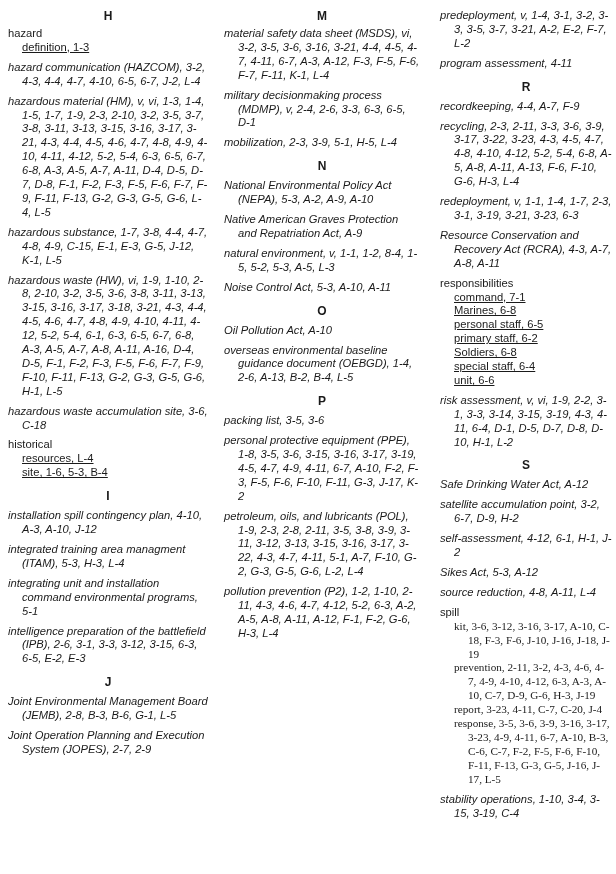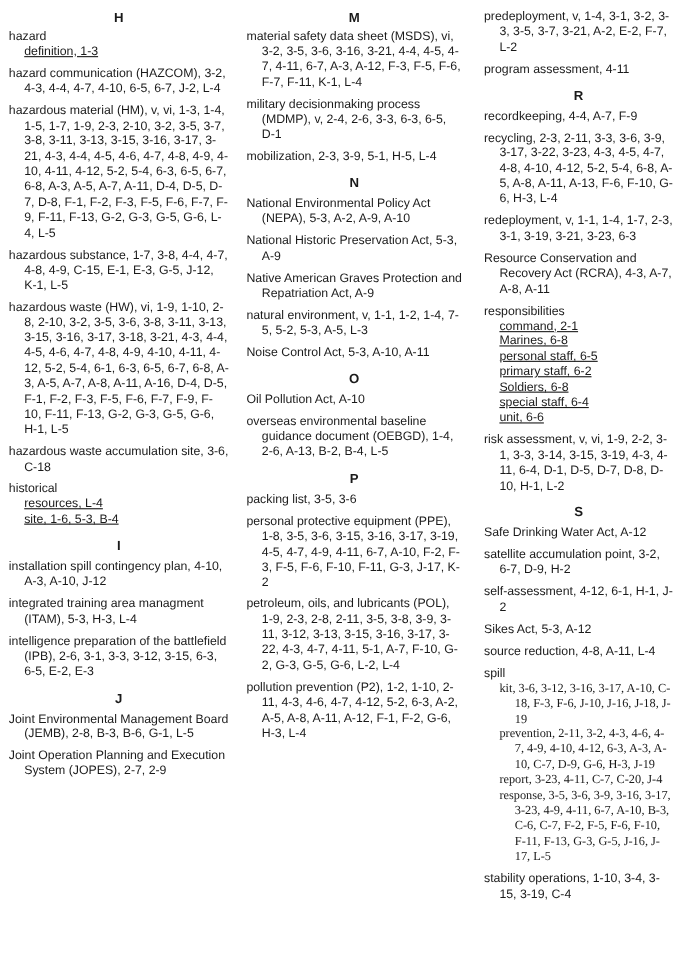--- a/index.html
+++ b/index.html
@@ -39,20 +39,21 @@
       line-height: 14px;
       margin: 4px 0 4px 0;
     }
     .letter.first { margin-top: 0; }
     .letter.mid { margin-top: 9px; margin-bottom: 6px; }
 
     .entry {
       margin-bottom: 6px;
       padding-left: 14px;
       text-indent: -14px;
+      font-style: italic;
     }
     .sub {
       padding-left: 28px;
       text-indent: -14px;
       margin: 0;
       font-family: Liberation Serif, serif;
     }
     .entry-group { margin-bottom: 6px; }
     .entry-group .sub-simple {
       padding-left: 14px;
@@ -80,38 +81,38 @@
     <div class="entry">hazardous waste accumulation site, 3-6, C-18</div>
     <div class="entry-group">
       <div>historical</div>
       <div class="sub-simple">resources, L-4</div>
       <div class="sub-simple">site, 1-6, 5-3, B-4</div>
     </div>
 
     <div class="letter mid">I</div>
     <div class="entry">installation spill contingency plan, 4-10, A-3, A-10, J-12</div>
     <div class="entry">integrated training area managment (ITAM), 5-3, H-3, L-4</div>
+    <div class="entry">integrating unit and installation command environmental programs, 5-1</div>
     <div class="entry">intelligence preparation of the battlefield (IPB), 2-6, 3-1, 3-3, 3-12, 3-15, 6-3, 6-5, E-2, E-3</div>
 
     <div class="letter mid">J</div>
     <div class="entry">Joint Environmental Management Board (JEMB), 2-8, B-3, B-6, G-1, L-5</div>
     <div class="entry">Joint Operation Planning and Execution System (JOPES), 2-7, 2-9</div>
   </div>
 
   <div class="col col-2">
     <div class="letter first">M</div>
     <div class="entry">material safety data sheet (MSDS), vi, 3-2, 3-5, 3-6, 3-16, 3-21, 4-4, 4-5, 4-7, 4-11, 6-7, A-3, A-12, F-3, F-5, F-6, F-7, F-11, K-1, L-4</div>
     <div class="entry">military decisionmaking process (MDMP), v, 2-4, 2-6, 3-3, 6-3, 6-5, D-1</div>
     <div class="entry">mobilization, 2-3, 3-9, 5-1, H-5, L-4</div>
 
     <div class="letter mid">N</div>
     <div class="entry">National Environmental Policy Act (NEPA), 5-3, A-2, A-9, A-10</div>
-    <div class="entry">National Historic Preservation Act, 5-3, A-9</div>
     <div class="entry">Native American Graves Protection and Repatriation Act, A-9</div>
-    <div class="entry">natural environment, v, 1-1, 1-2, 1-4, 7-5, 5-2, 5-3, A-5, L-3</div>
+    <div class="entry">natural environment, v, 1-1, 1-2, 8-4, 1-5, 5-2, 5-3, A-5, L-3</div>
     <div class="entry">Noise Control Act, 5-3, A-10, A-11</div>
 
     <div class="letter mid">O</div>
     <div class="entry">Oil Pollution Act, A-10</div>
     <div class="entry">overseas environmental baseline guidance document (OEBGD), 1-4, 2-6, A-13, B-2, B-4, L-5</div>
 
     <div class="letter mid">P</div>
     <div class="entry">packing list, 3-5, 3-6</div>
     <div class="entry">personal protective equipment (PPE), 1-8, 3-5, 3-6, 3-15, 3-16, 3-17, 3-19, 4-5, 4-7, 4-9, 4-11, 6-7, A-10, F-2, F-3, F-5, F-6, F-10, F-11, G-3, J-17, K-2</div>
     <div class="entry">petroleum, oils, and lubricants (POL), 1-9, 2-3, 2-8, 2-11, 3-5, 3-8, 3-9, 3-11, 3-12, 3-13, 3-15, 3-16, 3-17, 3-22, 4-3, 4-7, 4-11, 5-1, A-7, F-10, G-2, G-3, G-5, G-6, L-2, L-4</div>
@@ -122,21 +123,21 @@
     <div class="entry">predeployment, v, 1-4, 3-1, 3-2, 3-3, 3-5, 3-7, 3-21, A-2, E-2, F-7, L-2</div>
     <div class="entry">program assessment, 4-11</div>
 
     <div class="letter mid">R</div>
     <div class="entry">recordkeeping, 4-4, A-7, F-9</div>
     <div class="entry">recycling, 2-3, 2-11, 3-3, 3-6, 3-9, 3-17, 3-22, 3-23, 4-3, 4-5, 4-7, 4-8, 4-10, 4-12, 5-2, 5-4, 6-8, A-5, A-8, A-11, A-13, F-6, F-10, G-6, H-3, L-4</div>
     <div class="entry">redeployment, v, 1-1, 1-4, 1-7, 2-3, 3-1, 3-19, 3-21, 3-23, 6-3</div>
     <div class="entry">Resource Conservation and Recovery Act (RCRA), 4-3, A-7, A-8, A-11</div>
     <div class="entry-group">
       <div>responsibilities</div>
-      <div class="sub-simple">command, 2-1</div>
+      <div class="sub-simple">command, 7-1</div>
       <div class="sub-simple">Marines, 6-8</div>
       <div class="sub-simple">personal staff, 6-5</div>
       <div class="sub-simple">primary staff, 6-2</div>
       <div class="sub-simple">Soldiers, 6-8</div>
       <div class="sub-simple">special staff, 6-4</div>
       <div class="sub-simple">unit, 6-6</div>
     </div>
     <div class="entry">risk assessment, v, vi, 1-9, 2-2, 3-1, 3-3, 3-14, 3-15, 3-19, 4-3, 4-11, 6-4, D-1, D-5, D-7, D-8, D-10, H-1, L-2</div>
 
     <div class="letter mid">S</div>

